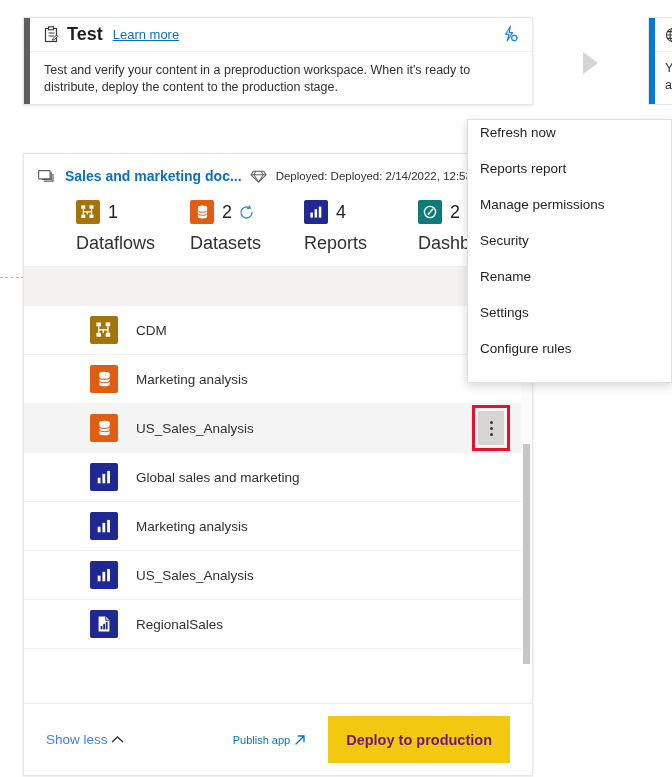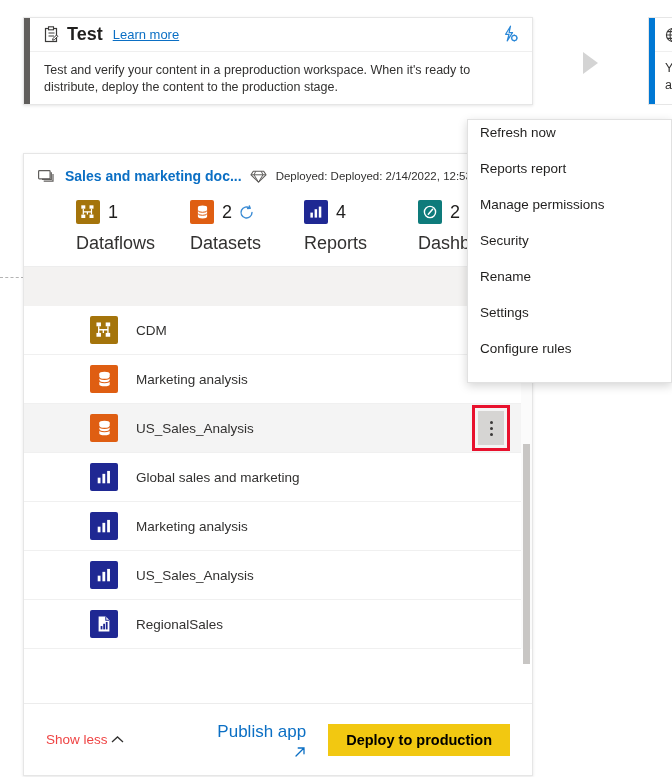--- a/index.html
+++ b/index.html
@@ -138,32 +138,32 @@
     background: #c8c6c4; border-radius: 0;
   }
 
   
   .card-footer {
     position: absolute; left: 0; bottom: 0; width: 100%; height: 72px;
     background: #ffffff; border-top: 1px solid #ececec;
     display: flex; align-items: center; padding: 0 22px;
   }
   .show-less {
-    font-size: 13.5px; color: #ef4444; cursor: pointer;
+    font-size: 13.5px; color: #3b82f6; cursor: pointer;
     display: flex; align-items: center; gap: 3px;
   }
   .footer-spacer { flex: 1; }
   .publish-app {
-    font-size: 17px; color: #0b6fc4; cursor: pointer;
-    display: flex; align-items: flex-end; gap: 4px; margin-right: 22px; flex-direction: column;
+    font-size: 11px; color: #0b6fc4; cursor: pointer;
+    display: flex; align-items: flex-start; gap: 4px; margin-right: 22px;
   }
   .deploy-btn {
-    background: #f2c811; color: #000000;
+    background: #f2c811; color: #701a75;
     font-size: 14.5px; font-weight: bold;
-    border: none; padding: 0 18px; height: 32px;
+    border: none; padding: 0 18px; height: 47px;
     cursor: pointer; font-family: "Liberation Sans", sans-serif;
   }
 
   
   .ctx-menu {
     position: absolute; left: 467px; top: 119px;
     width: 205px; background: #ffffff;
     border: 1px solid #e1e1e1;
     box-shadow: 0 3px 9px rgba(0,0,0,0.17);
     padding: 5px 0;

